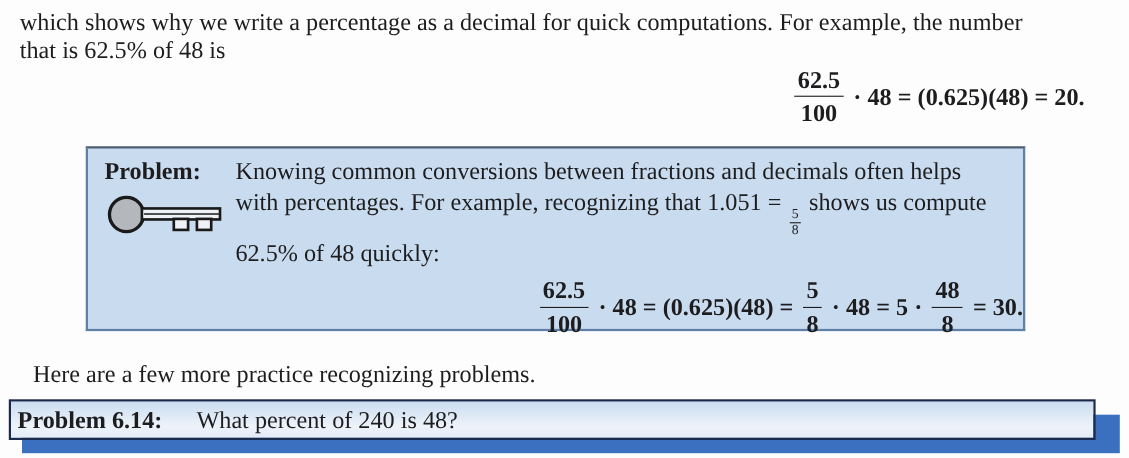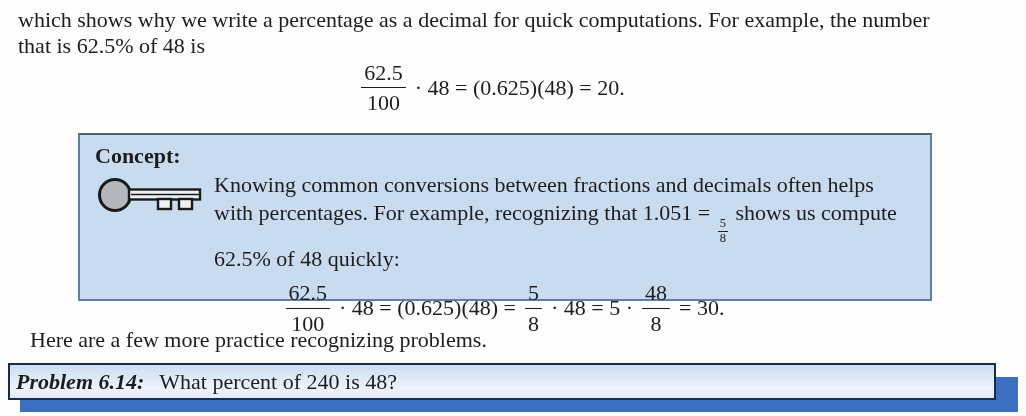--- a/index.html
+++ b/index.html
@@ -7,77 +7,77 @@
     width:1026px;height:416px;position:relative;overflow:hidden;
     background:#fdfdfd;color:#1d1d1f;
     font-family:"Liberation Serif",serif;font-size:22px;
   }
   .nowrap{white-space:nowrap;}
 
   
   .intro{position:absolute;left:18px;top:7px;right:8px;line-height:26px;}
 
   
-  .formula-row{display:flex;align-items:center;justify-content:center;gap:9px;}
+  .formula-row{display:flex;align-items:center;justify-content:flex-end;gap:9px;font-weight:bold;}
   .formula-main{position:absolute;left:0;right:40px;top:60px;}
   .frac{display:inline-flex;flex-direction:column;align-items:center;line-height:1.15;}
   .frac .num{padding:0 3px 2px;border-bottom:1.6px solid #1d1d1f;}
   .frac .den{padding-top:2px;}
 
   
   .concept-box{
     position:absolute;left:78px;top:133px;width:850px;height:164px;
     background:#c9dbee;border:2px solid #5f7fa6;border-top-color:#4e5e70;
     box-sizing:content-box;
   }
   .concept-inner{display:flex;padding:7px 0 0 15px;}
   .concept-label-col{width:119px;flex:0 0 119px;}
   .concept-label{font-weight:bold;line-height:28px;}
   .key-wrap{margin-top:3px;}
-  .concept-text{width:702px;line-height:28px;margin-top:29px;}
+  .concept-text{width:702px;line-height:28px;}
   .sfrac{display:inline-flex;flex-direction:column;align-items:center;
     font-size:12.5px;line-height:1.05;vertical-align:-7px;margin:0 2px;}
   .sfrac .num{border-bottom:1.3px solid #1d1d1f;padding:0 2px 1px;}
   .formula-concept{margin-top:7px;}
 
   
   .practice{position:absolute;left:30px;top:327px;}
 
   
   .problem-shadow{position:absolute;left:20px;top:377px;width:998px;height:35px;
     background:#3a70bf;z-index:1;}
   .problem-box{
     position:absolute;left:8px;top:363px;width:978px;height:33px;z-index:2;
     background:linear-gradient(#cbddf1,#eef3fa 70%,#e3ebf7);
     border:2px solid #1b2a4a;
     display:flex;align-items:center;padding-left:6px;
   }
-  .problem-label{font-weight:bold;font-style:italic;}
-  .problem-q{margin-left:15px;}
+  .problem-label{font-weight:bold;}
+  .problem-q{margin-left:31px;}
 </style>
 </head>
 <body>
 
 <div class="intro">
   <div class="nowrap">which shows why we write a percentage as a decimal for quick computations. For example, the number</div>
   <div class="nowrap">that is 62.5% of 48 is</div>
 </div>
 
 <div class="formula-main formula-row">
   <span class="frac">
     <span class="num">62.5</span>
     <span class="den">100</span>
   </span>
   <span>· 48 = (0.625)(48) = 20.</span>
 </div>
 
 <div class="concept-box">
   <div class="concept-inner">
     <div class="concept-label-col">
-      <div class="concept-label">Concept:</div>
+      <div class="concept-label">Problem:</div>
       <div class="key-wrap">
         <svg width="110" height="44" viewBox="0 0 110 44">
           <circle cx="20" cy="22" r="15.5" fill="#b4b7bb" stroke="#1a1a1a" stroke-width="3"></circle>
           <rect x="34" y="16.5" width="71" height="10" fill="#eef1f5" stroke="#1a1a1a" stroke-width="2.4"></rect>
           <line x1="36" y1="21.5" x2="104" y2="21.5" stroke="#1a1a1a" stroke-width="1.4"></line>
           <rect x="63" y="26" width="13" height="10" fill="#eef1f5" stroke="#1a1a1a" stroke-width="2.4"></rect>
           <rect x="84" y="26" width="13" height="10" fill="#eef1f5" stroke="#1a1a1a" stroke-width="2.4"></rect>
         </svg>
       </div>
     </div>

